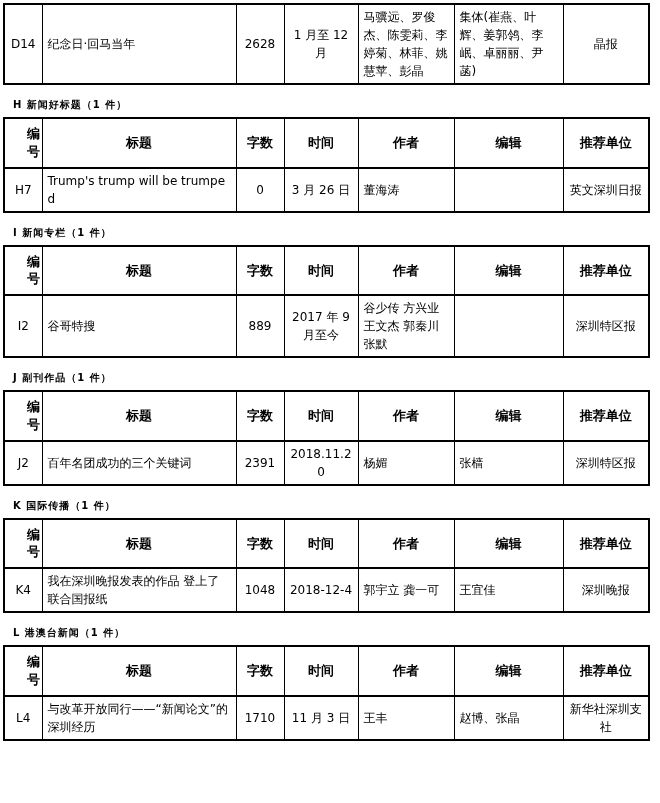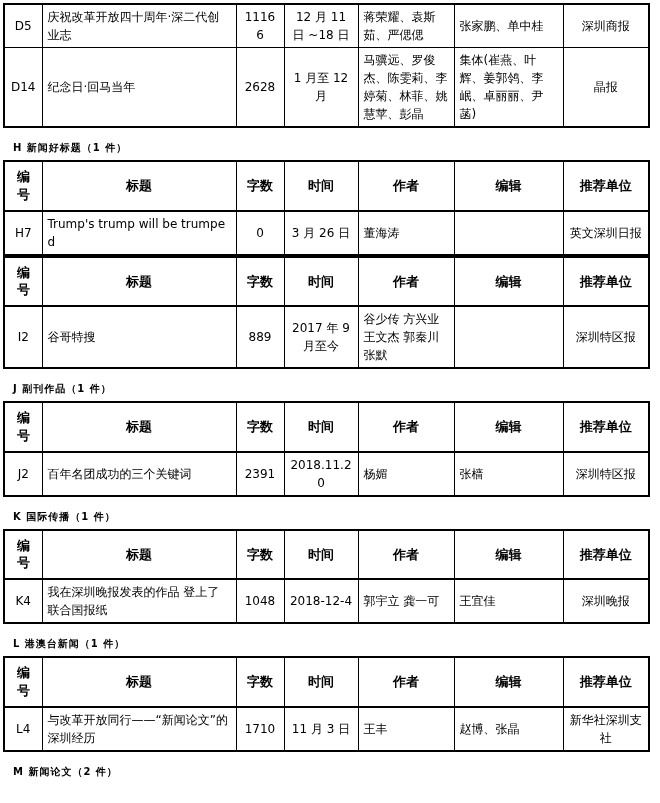--- a/index.html
+++ b/index.html
@@ -41,21 +41,21 @@
   }
   table.awards thead th {
     font-weight: bold;
     font-size: 13px;
     text-align: center;
     line-height: 1.35;
     padding: 15px 2px;
     border-bottom: 2px solid #000;
     word-break: break-all;
   }
-  table.awards thead th.col-no { padding: 3px 12px; }
+  table.awards thead th.col-no { padding: 3px 22px; }
   .col-no, .col-words, .col-time, .col-unit { text-align: center; }
   .col-title, .col-authors, .col-editors { text-align: left; }
   td.col-title { padding: 3px 8px; }
 </style>
 </head>
 <body>
 
 <div class="page">
 
   <section>
@@ -63,29 +63,20 @@
       <colgroup>
         <col style="width:38px">
           <col style="width:194px">
           <col style="width:48px">
         <col style="width:74px">
           <col style="width:96px">
           <col style="width:109px">
         <col style="width:86px">
       </colgroup>
       <tbody>
-          <tr>
-            <td class="col-no">D5</td>
-            <td class="col-title">庆祝改革开放四十周年·深二代创业志</td>
-            <td class="col-words">11166</td>
-            <td class="col-time">12 月 11 日 ~18 日</td>
-            <td class="col-authors">蒋荣耀、袁斯茹、严偲偲</td>
-            <td class="col-editors">张家鹏、单中桂</td>
-            <td class="col-unit">深圳商报</td>
-          </tr>
           <tr>
             <td class="col-no">D14</td>
             <td class="col-title">纪念日·回马当年</td>
             <td class="col-words">2628</td>
             <td class="col-time">1 月至 12 月</td>
             <td class="col-authors">马骥远、罗俊杰、陈雯莉、李婷菊、林菲、姚慧苹、彭晶</td>
             <td class="col-editors">集体(崔燕、叶辉、姜郭鸰、李岷、卓丽丽、尹菡)</td>
             <td class="col-unit">晶报</td>
           </tr>
         </tbody>
@@ -123,20 +114,21 @@
             <td class="col-time">3 月 26 日</td>
             <td class="col-authors">董海涛</td>
             <td class="col-editors"></td>
             <td class="col-unit">英文深圳日报</td>
           </tr>
         </tbody>
     </table>
   </section>
 
   <section>
+    <div class="section-heading">I 新闻专栏（1 件）</div>
     <table class="awards">
       <colgroup>
         <col style="width:38px">
           <col style="width:194px">
           <col style="width:48px">
         <col style="width:74px">
           <col style="width:96px">
           <col style="width:109px">
         <col style="width:86px">
       </colgroup>
@@ -269,18 +261,14 @@
             <td class="col-words">1710</td>
             <td class="col-time">11 月 3 日</td>
             <td class="col-authors">王丰</td>
             <td class="col-editors">赵博、张晶</td>
             <td class="col-unit">新华社深圳支社</td>
           </tr>
         </tbody>
     </table>
   </section>
 
-  <section>
-    <div class="section-heading">M 新闻论文（2 件）</div>
-
-  </section>
 
 </div>
 
 </body></html>

